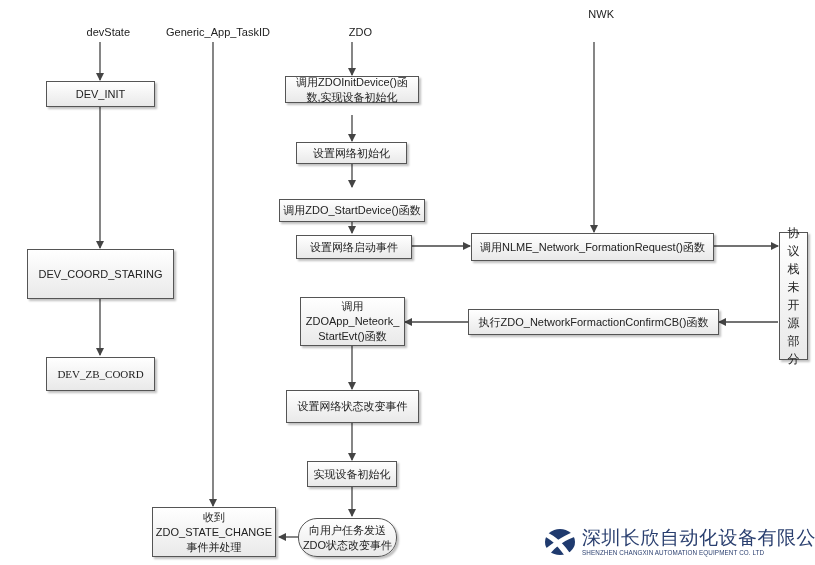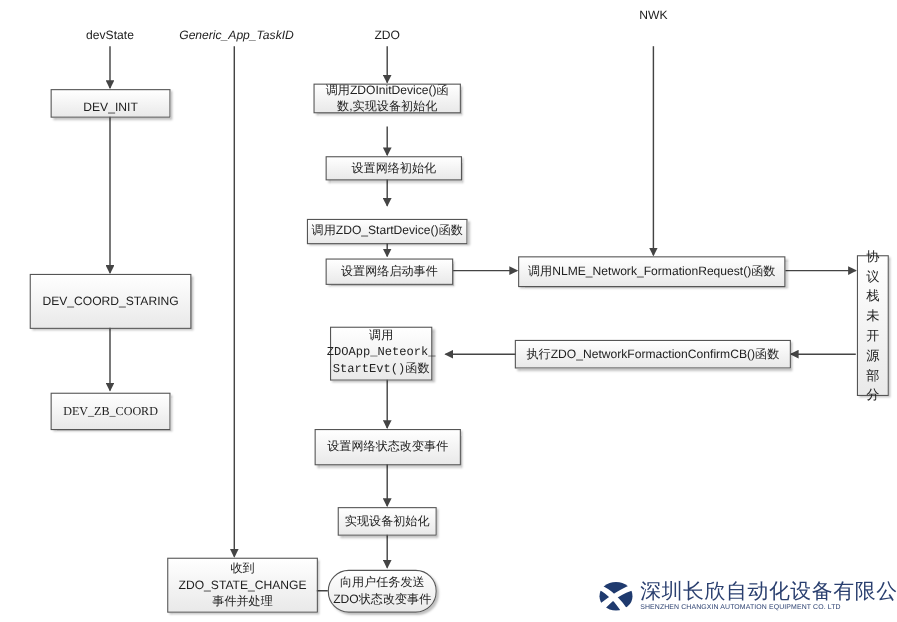--- a/index.html
+++ b/index.html
@@ -1,18 +1,18 @@
 <!DOCTYPE html>
 <html><head>
 <meta charset="utf-8">
 <style>
   html, body { margin: 0; padding: 0; background: #ffffff; }
   body { width: 815px; height: 565px; position: relative; overflow: hidden;
          font-family: "Liberation Sans", "DejaVu Sans", sans-serif; color: #222; }
-  .lbl { position: absolute; font-size: 11px; text-align: center; white-space: nowrap; color: #222; }
+  .lbl { position: absolute; font-size: 11px; text-align: right; white-space: nowrap; color: #222; }
   .box { position: absolute; box-sizing: border-box; border: 1px solid #555;
          background: linear-gradient(#ffffff, #e9e9e9);
          box-shadow: 2px 2px 2px rgba(0,0,0,0.25);
          font-size: 11px; text-align: center; display: flex; flex-direction: column;
          align-items: center; justify-content: center; line-height: 15px; color: #222; }
   .vbox { line-height: 18px; font-size: 12px; }
   svg.wires { position: absolute; left: 0; top: 0; }
   .logo { position: absolute; left: 542px; top: 524px; width: 270px; height: 36px; }
   .logo-cn { position: absolute; left: 40px; top: 1px; font-size: 19px; color: #2a3f6f; letter-spacing: 0.5px; white-space: nowrap; }
   .logo-en { position: absolute; left: 40px; top: 25px; font-size: 6.3px; color: #2a3f6f; white-space: nowrap; letter-spacing: 0.1px; }
@@ -44,48 +44,48 @@
     <line x1="778" y1="322" x2="719" y2="322" marker-end="url(#ah)"></line>
     <line x1="470" y1="322" x2="405" y2="322" marker-end="url(#ah)"></line>
     <line x1="352" y1="345" x2="352" y2="389" marker-end="url(#ah)"></line>
     <line x1="352" y1="411" x2="352" y2="460" marker-end="url(#ah)"></line>
     <line x1="352" y1="486" x2="352" y2="516" marker-end="url(#ah)"></line>
     <line x1="298" y1="537" x2="279" y2="537" marker-end="url(#ah)"></line>
   </g>
 </svg>
 
 <div class="lbl" style="left:70px;top:26px;width:60px;">devState</div>
-<div class="lbl" style="left:160px;top:26px;width:110px;font-style:italic;">Generic_App_TaskID</div>
+<div class="lbl" style="left:160px;top:26px;width:110px;">Generic_App_TaskID</div>
 <div class="lbl" style="left:332px;top:26px;width:40px;">ZDO</div>
 <div class="lbl" style="left:574px;top:8px;width:40px;">NWK</div>
 
-<div class="box" style="left:46px;top:81px;width:109px;height:26px;justify-content:flex-end;">
+<div class="box" style="left:46px;top:81px;width:109px;height:26px;">
   <span>DEV_INIT</span>
 </div>
 <div class="box" style="left:27px;top:249px;width:147px;height:50px;">
   <span>DEV_COORD_STARING</span>
 </div>
 <div class="box" style="left:46px;top:357px;width:109px;height:34px;font-family:Liberation Serif, serif;">
   <span>DEV_ZB_COORD</span>
 </div>
 
 <div class="box" style="left:285px;top:76px;width:134px;height:27px;">
   <span>调用ZDOInitDevice()函</span>
   <span>数,实现设备初始化</span>
 </div>
-<div class="box" style="left:296px;top:142px;width:124px;height:22px;">
+<div class="box" style="left:296px;top:142px;width:111px;height:22px;">
   <span>设置网络初始化</span>
 </div>
 <div class="box" style="left:279px;top:189px;width:146px;height:23px;margin-top:10px;">
   <span>调用ZDO_StartDevice()函数</span>
 </div>
 <div class="box" style="left:296px;top:235px;width:116px;height:24px;">
   <span>设置网络启动事件</span>
 </div>
-<div class="box" style="left:300px;top:297px;width:93px;height:49px;font-family:Liberation Mono, monospace;">
+<div class="box" style="left:300px;top:297px;width:105px;height:49px;">
   <span>调用</span>
   <span>ZDOApp_Neteork_</span>
   <span>StartEvt()函数</span>
 </div>
 <div class="box" style="left:286px;top:390px;width:133px;height:33px;">
   <span>设置网络状态改变事件</span>
 </div>
 <div class="box" style="left:307px;top:461px;width:90px;height:26px;">
   <span>实现设备初始化</span>
 </div>
@@ -105,21 +105,21 @@
   <span>协</span>
   <span>议</span>
   <span>栈</span>
   <span>未</span>
   <span>开</span>
   <span>源</span>
   <span>部</span>
   <span>分</span>
 </div>
 
-<div class="box" style="left:152px;top:507px;width:137px;height:50px;">
+<div class="box" style="left:152px;top:507px;width:124px;height:50px;">
   <span>收到</span>
   <span>ZDO_STATE_CHANGE</span>
   <span>事件并处理</span>
 </div>
 
 <div class="logo">
   <svg width="36" height="36" viewBox="0 0 36 36" style="position:absolute;left:0;top:0;">
     <ellipse cx="18" cy="18" rx="15" ry="13" fill="#1f3a6e"></ellipse>
     <path d="M2,26 C12,18 24,10 36,6 L36,12 C24,15 14,22 6,32 Z" fill="#ffffff"></path>
     <path d="M4,8 C14,12 22,20 30,32 L24,34 C18,24 10,16 2,12 Z" fill="#ffffff"></path>

